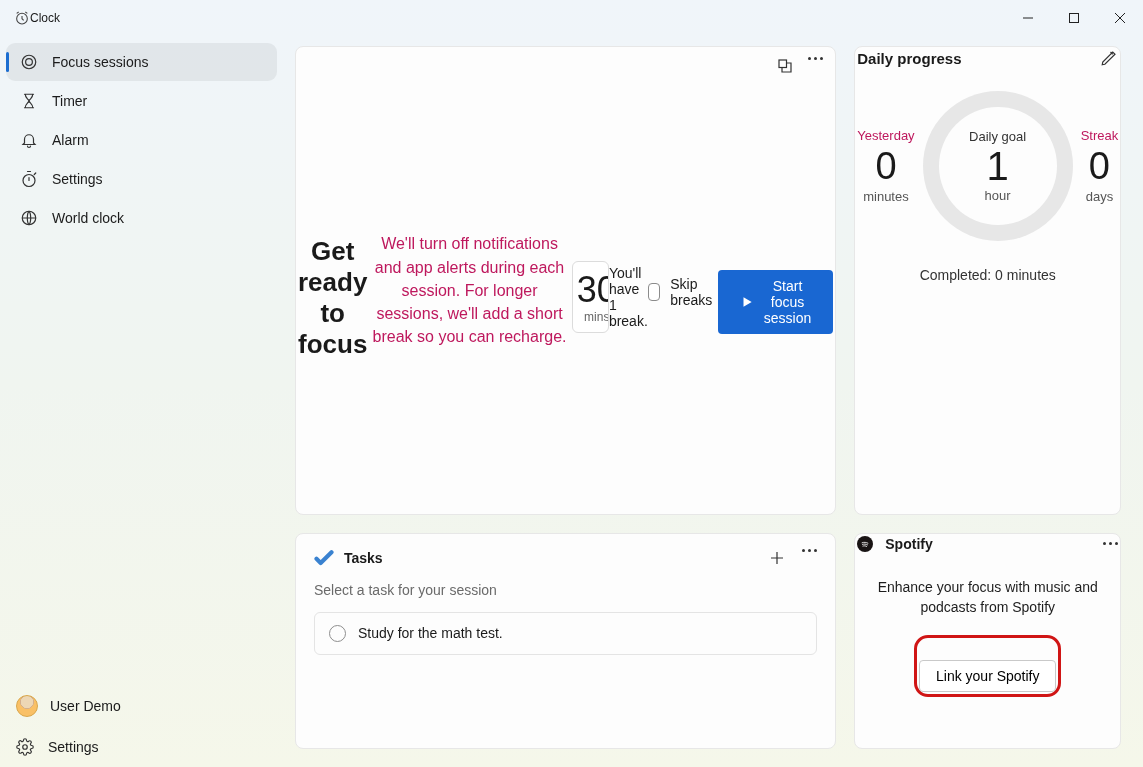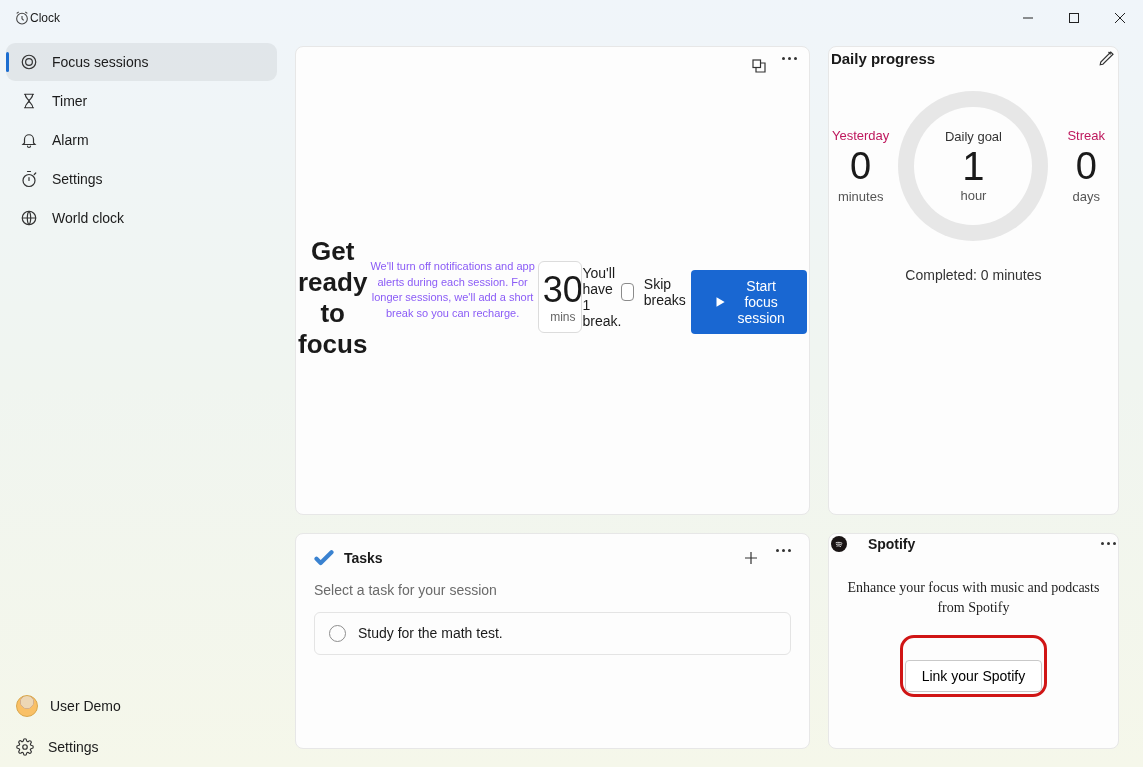--- a/index.html
+++ b/index.html
@@ -159,22 +159,22 @@
       color: #333;
     }
     .focus-title {
       margin-top: 24px;
       font-size: 26px;
       font-weight: 600;
       text-align: center;
     }
     .focus-desc {
       margin-top: 8px;
-      color: #8b5cf6;
-      font-size: 11px;
+      color: #be185d;
+      font-size: 16px;
       text-align: center;
       max-width: 360px;
       line-height: 1.45;
     }
     .duration-box {
       margin-top: 22px;
       display: flex;
       border: 1px solid #dcdcdc;
       border-radius: 6px;
       overflow: hidden;
@@ -322,37 +322,36 @@
       grid-column: 2;
       grid-row: 2;
       text-align: center;
     }
     .spotify-head {
       display: flex;
       justify-content: space-between;
       align-items: center;
       text-align: left;
     }
-    .spotify-brand { display: flex; gap: 21px; font-weight: 700; font-size: 14px; }
+    .spotify-brand { display: flex; gap: 12px; font-weight: 700; font-size: 14px; }
     .spotify-brand .spotify-icon {
       width: 16px;
       height: 16px;
       border-radius: 50%;
       background: #191414;
       display: flex;
       align-items: center;
       justify-content: center;
     }
     .spotify-desc {
       margin-top: 26px;
       color: #1d1d1d;
       font-size: 14px;
       padding: 0 6px;
       line-height: 1.4;
-      font-family: Liberation Serif, serif;
     }
     .spotify-btn {
       margin-top: 20px;
       padding: 7px 16px;
       border: 1px solid #c9c9c9;
       background: #fff;
       border-radius: 4px;
       font-size: 14px;
       cursor: pointer;
     }

